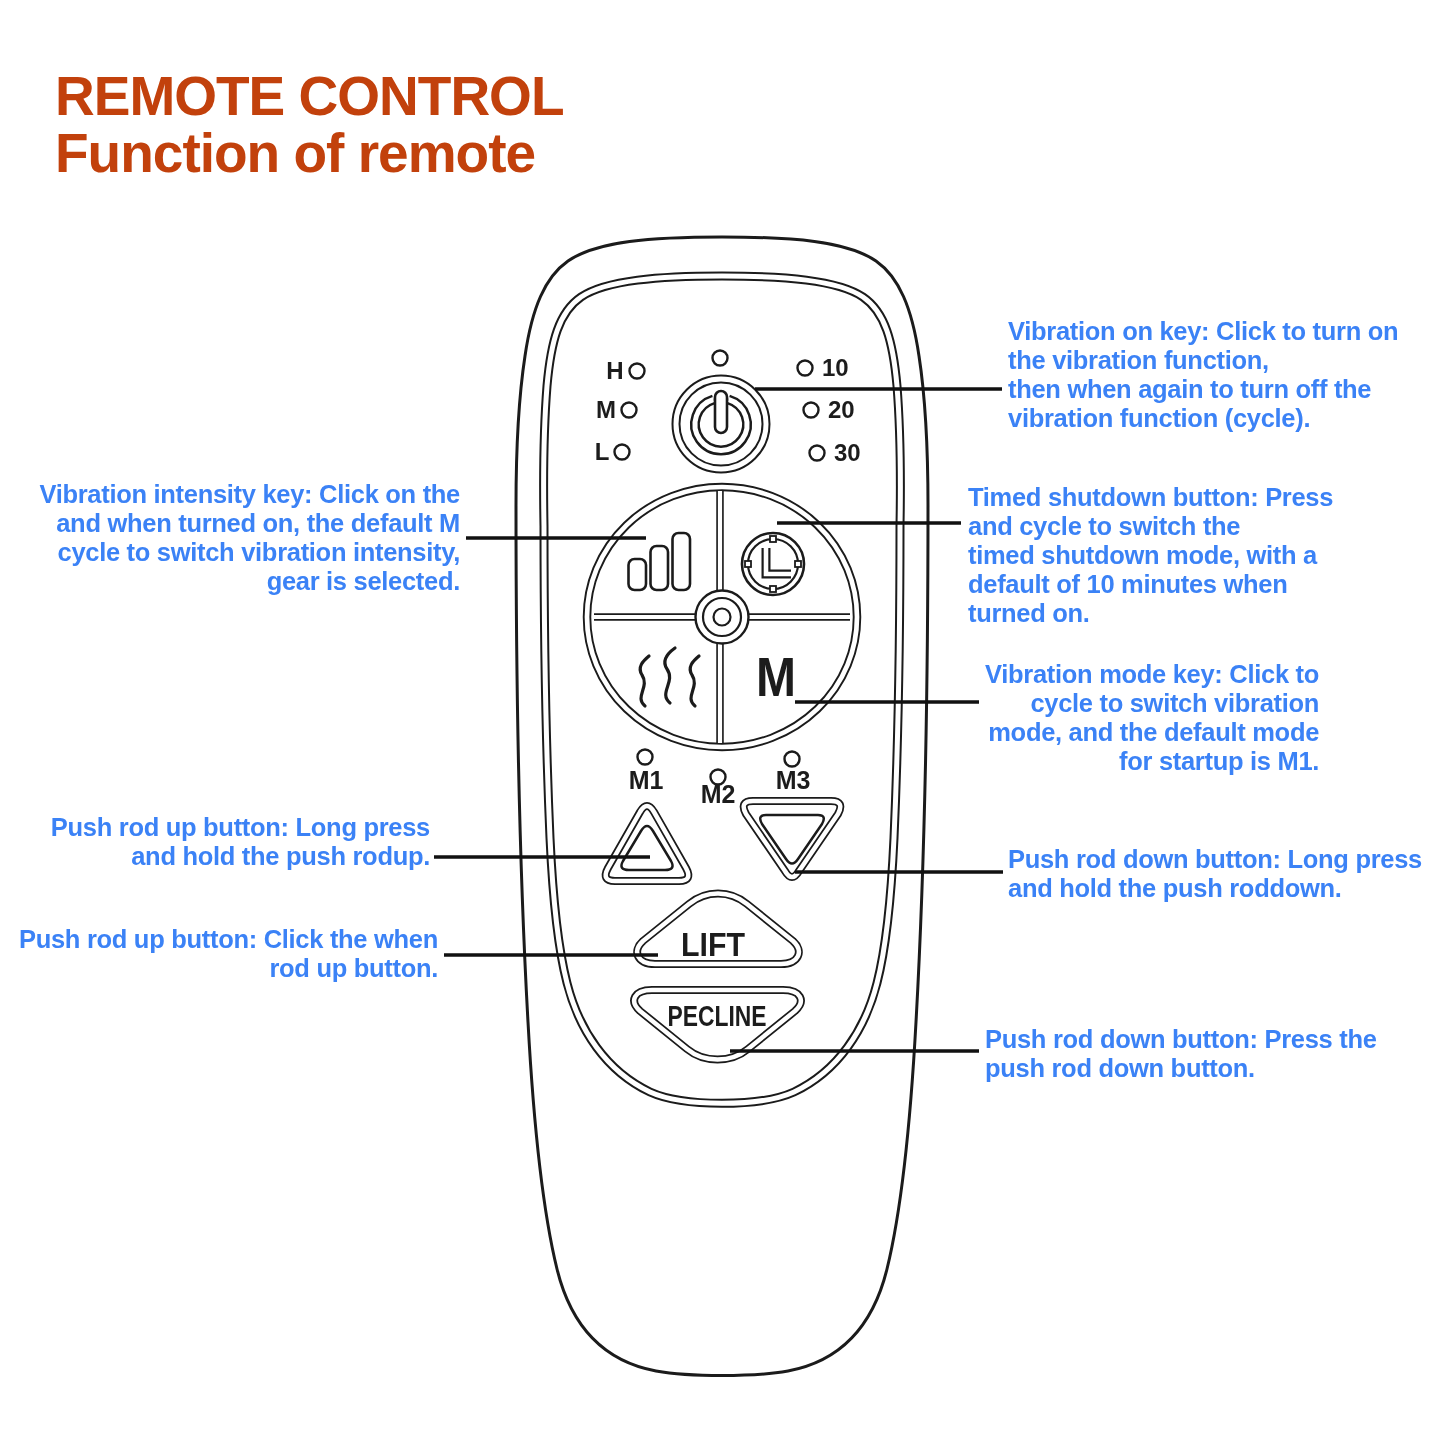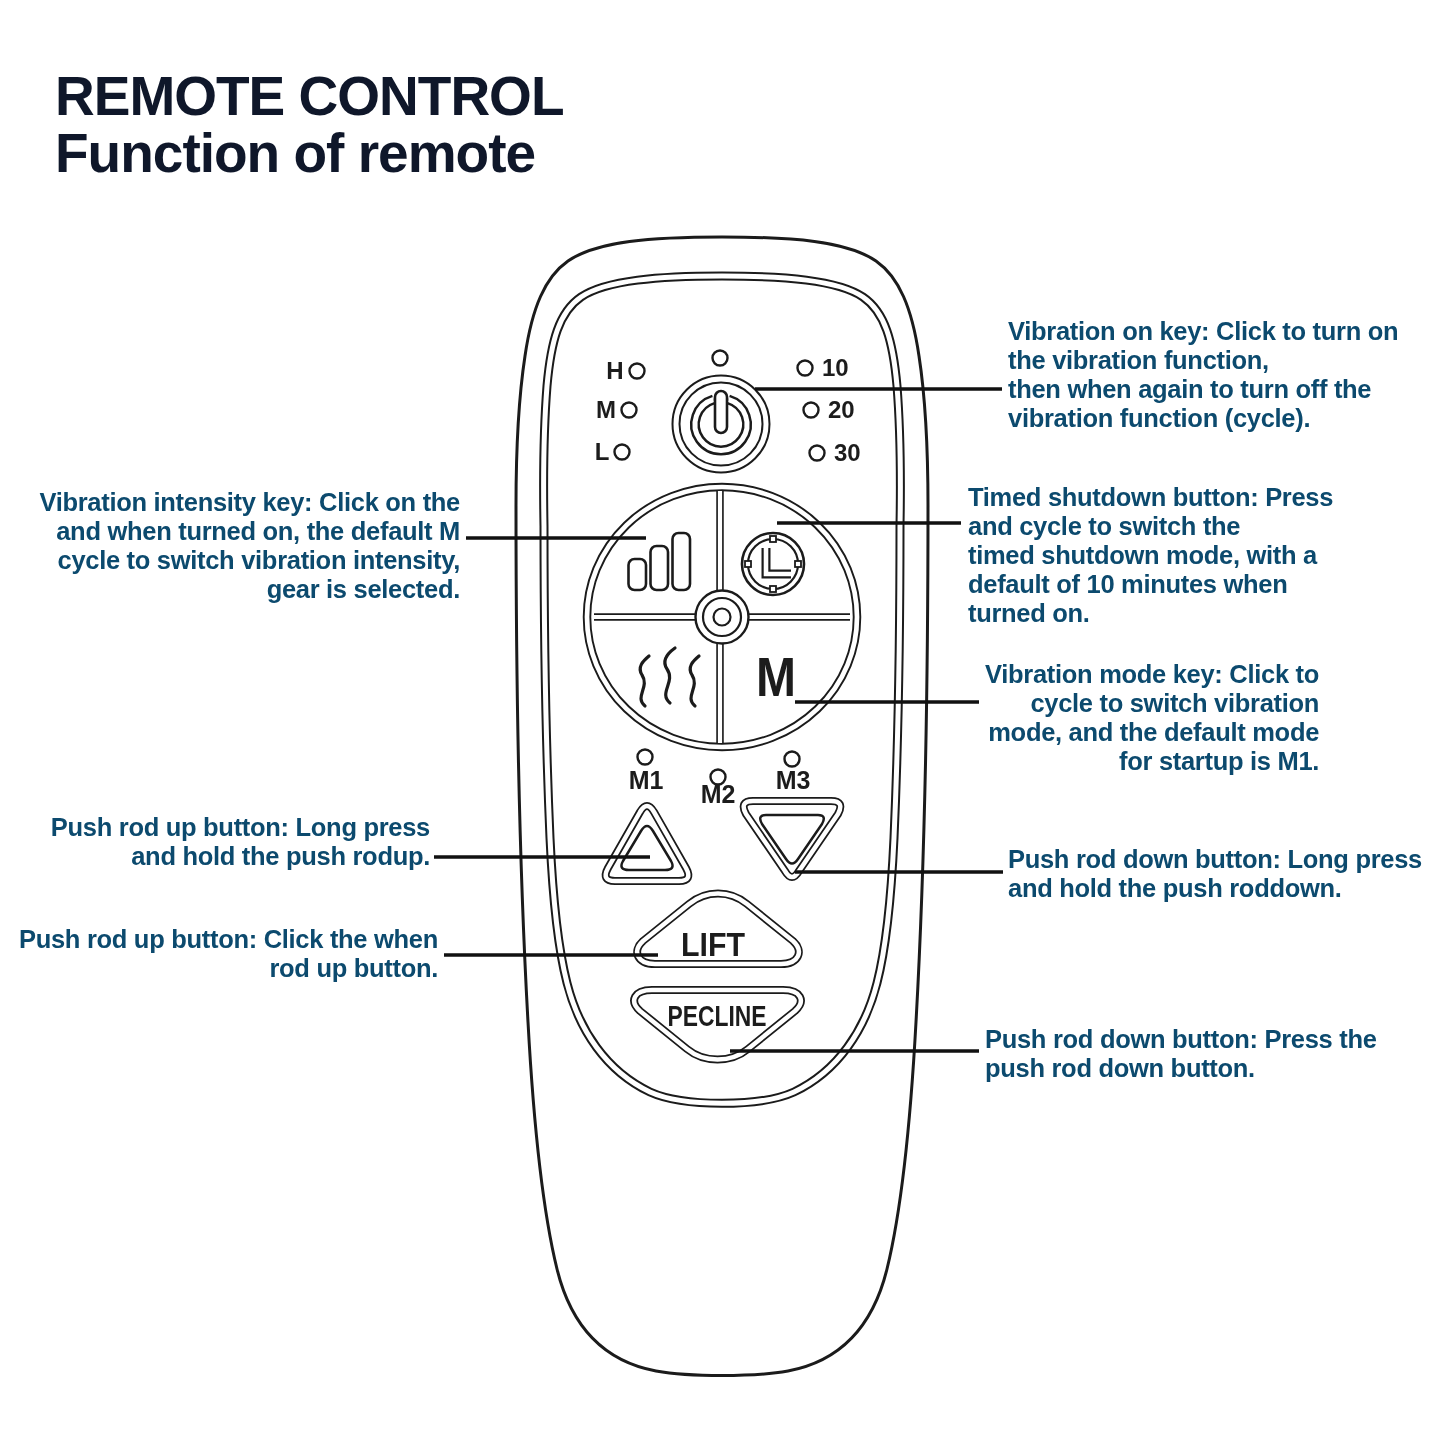--- a/index.html
+++ b/index.html
@@ -1,21 +1,21 @@
 <!DOCTYPE html>
 <html><head>
 <meta charset="utf-8">
 <style>
   html,body{margin:0;padding:0;background:#ffffff;}
   .canvas{position:relative;width:1445px;height:1445px;background:#ffffff;overflow:hidden;
           font-family:"Liberation Sans", sans-serif;}
   .title{position:absolute;left:55px;top:68px;font-size:55px;line-height:57px;font-weight:800;
-         letter-spacing:-1px;color:#0f172a;}
+         letter-spacing:-1px;color:#c2410c;}
   .ann{position:absolute;font-size:25.5px;line-height:29px;letter-spacing:-0.3px;font-weight:600;
-       color:#0c4a6e;}
+       color:#3b82f6;}
   .ann div{white-space:nowrap;}
   .ann.right{text-align:right;}
   svg{position:absolute;left:0;top:0;}
   svg text{font-family:"Liberation Sans", sans-serif;fill:#1c1c1c;}
 </style>
 </head>
 <body>
 
 <div class="canvas">
 
@@ -171,21 +171,21 @@
     </g>
   </svg>
 
   <div class="ann" style="left:1008px;top:317px;">
     <div>Vibration on key: Click to turn on</div>
     <div>the vibration function,</div>
     <div>then when again to turn off the</div>
     <div>vibration function (cycle).</div>
   </div>
 
-  <div class="ann right" style="right:985px;top:480px;margin-top:8px;">
+  <div class="ann right" style="right:985px;top:480px;">
     <div>Vibration intensity key: Click on the</div>
     <div>and when turned on, the default M</div>
     <div>cycle to switch vibration intensity,</div>
     <div>gear is selected.</div>
   </div>
 
   <div class="ann" style="left:968px;top:483px;">
     <div>Timed shutdown button: Press</div>
     <div>and cycle to switch the</div>
     <div>timed shutdown mode, with a</div>

